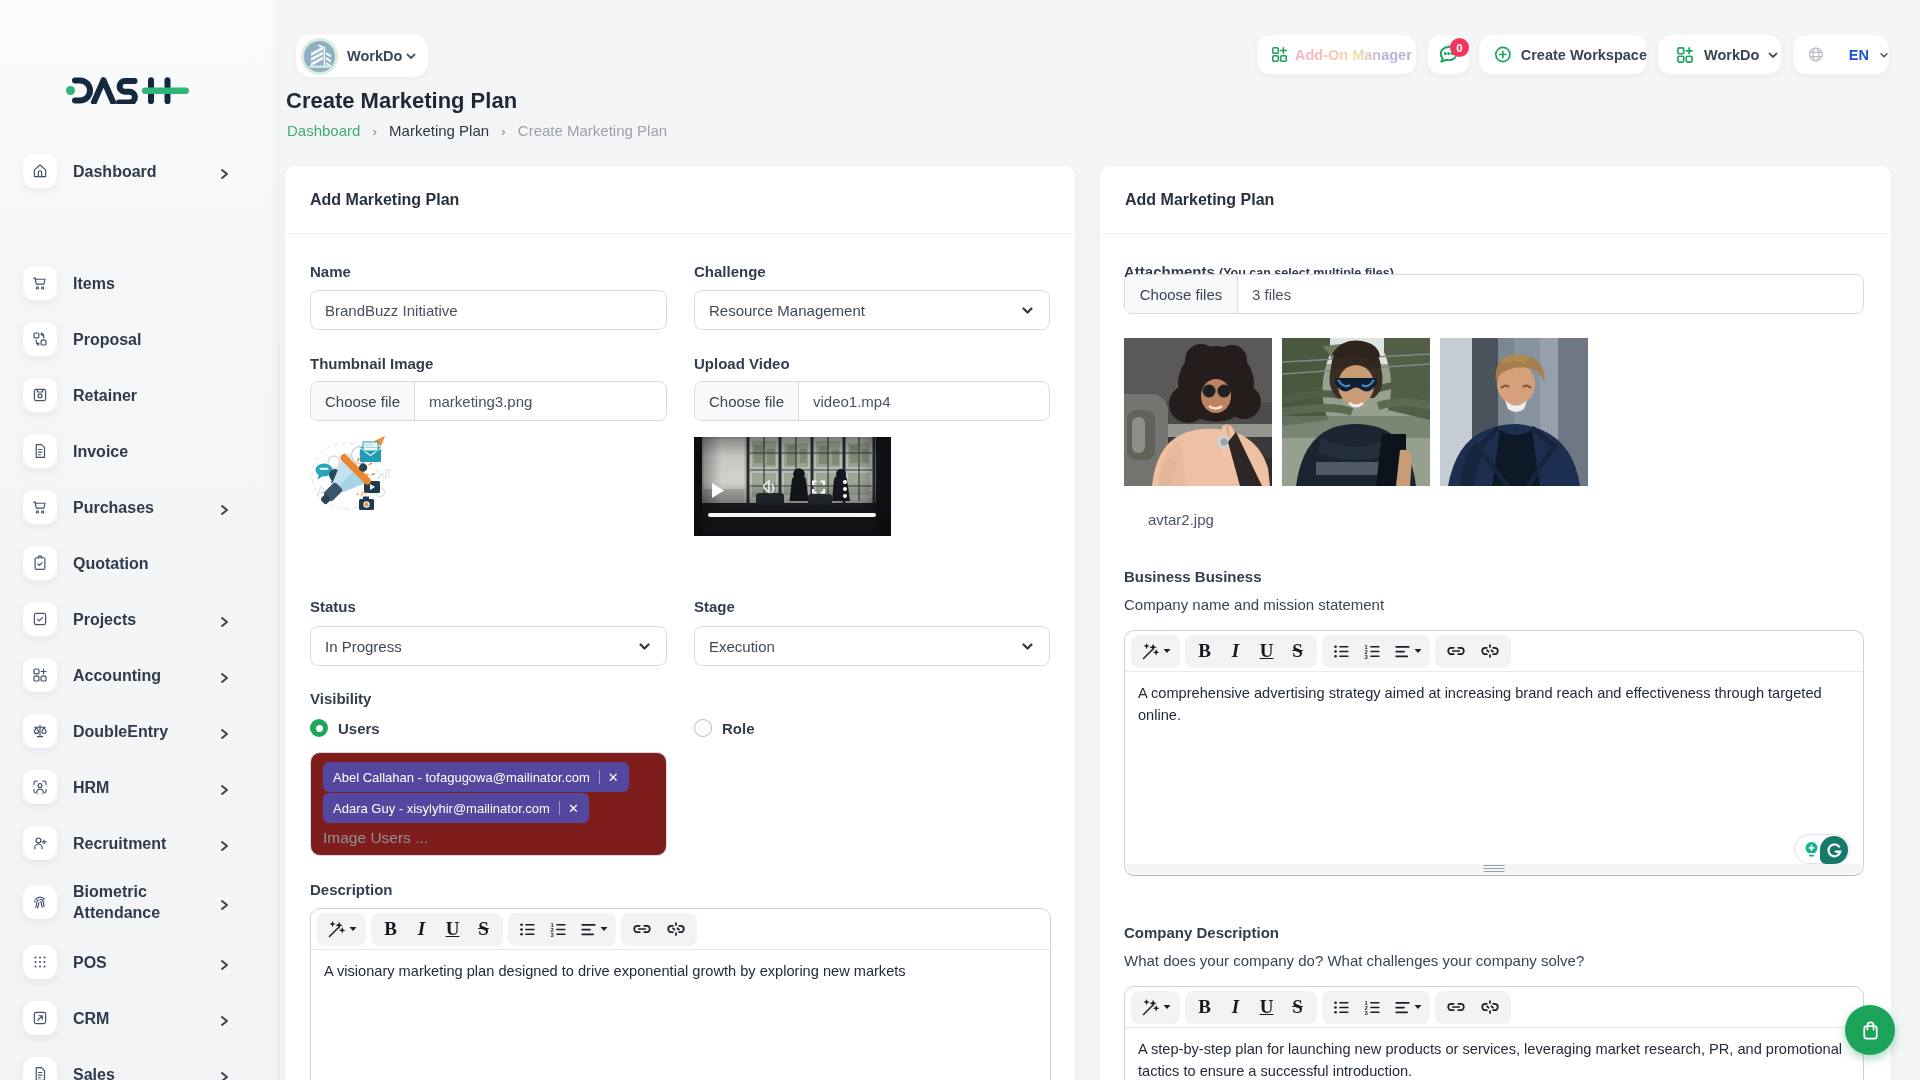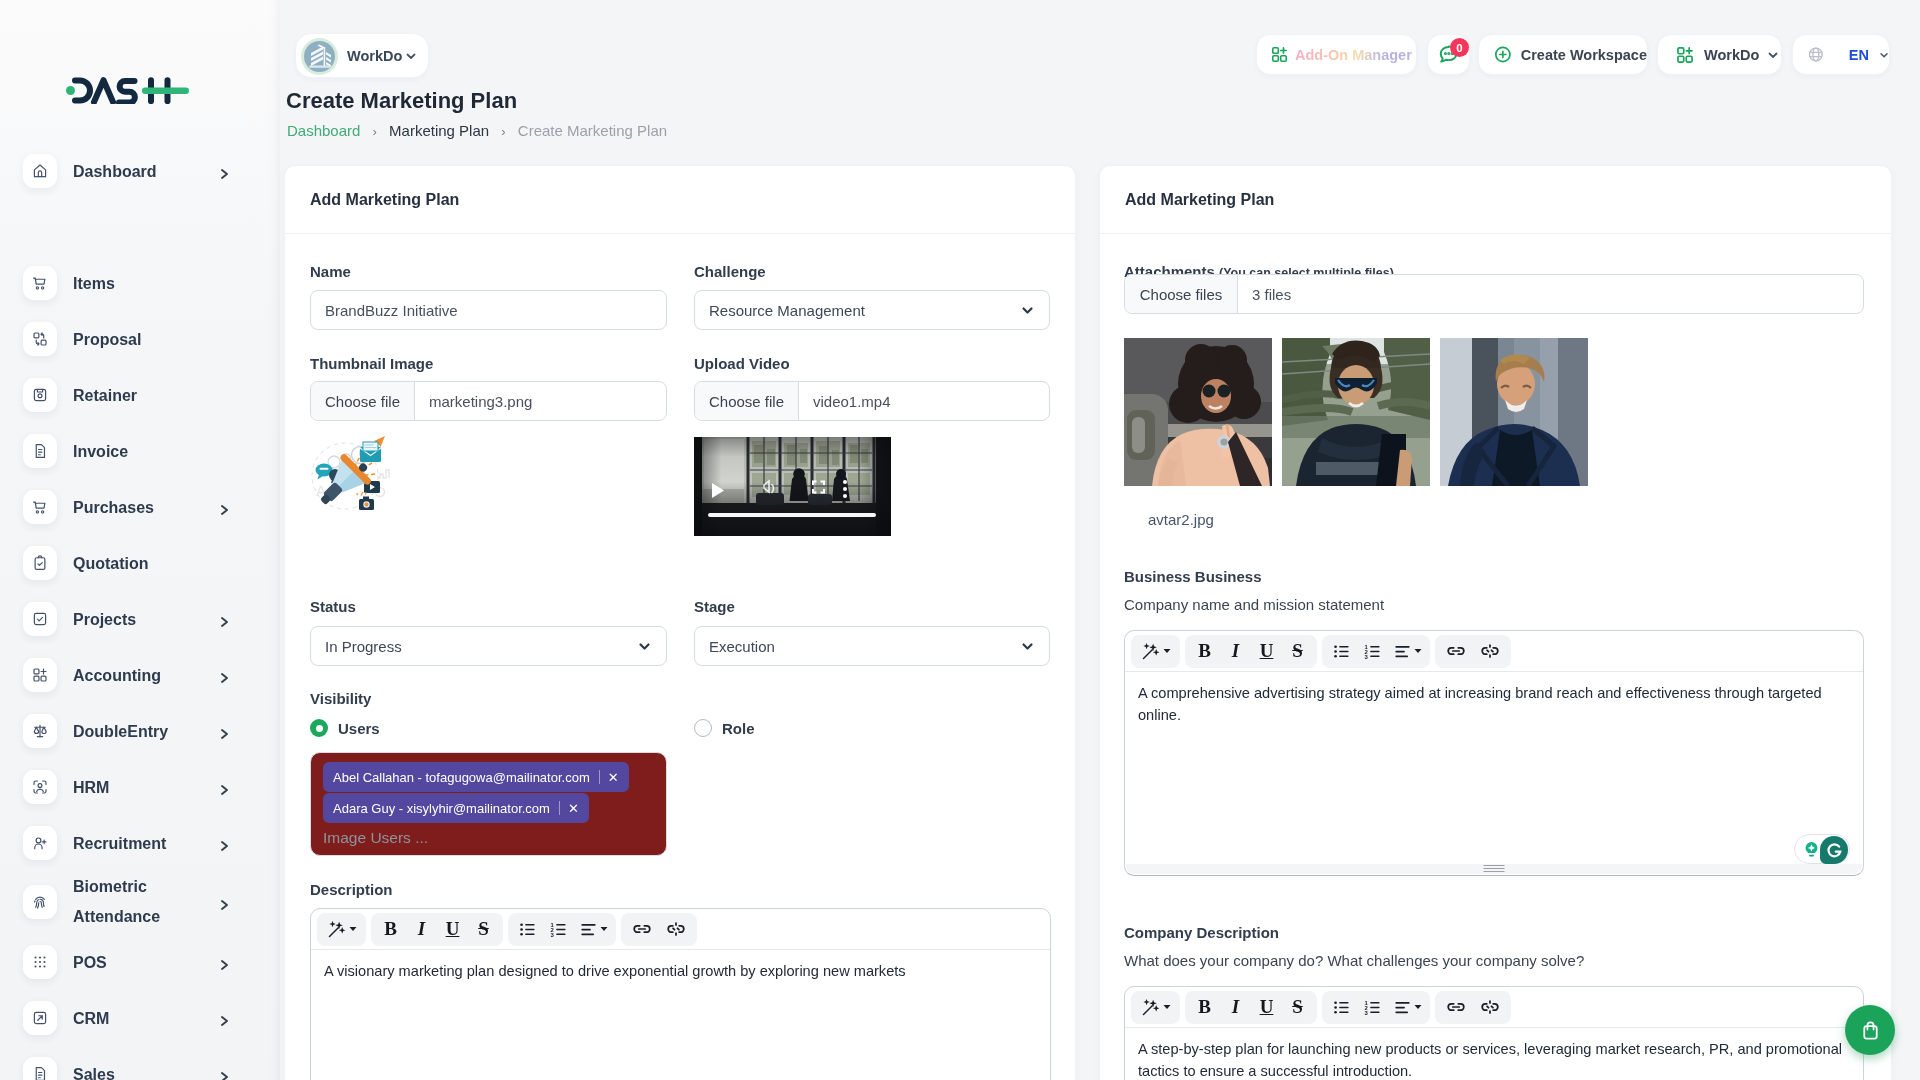--- a/index.html
+++ b/index.html
@@ -201,21 +201,21 @@
       <div class="ib">
         <svg viewBox="0 0 24 24">
           <path d="M6.2 8.5 a7 7 0 0 1 11.6 0"></path>
           <path d="M4.8 12 a8.6 8.6 0 0 1 .4 -1.5"></path>
           <path d="M12 8.3 a4.6 4.6 0 0 1 4.6 4.6 c0 2 .3 3.6 .8 5"></path>
           <path d="M12 11.3 a1.8 1.8 0 0 1 1.8 1.8 c0 2.4 .4 4.4 1.1 6"></path>
           <path d="M9.8 9 a4.6 4.6 0 0 0 -2.2 4 c0 2.6 -.5 4.6 -1.3 6"></path>
           <path d="M10.3 13 c0 2.8 -.6 5.2 -1.6 7"></path>
         </svg>
       </div>
-      <div class="ml" style="line-height:30px;">Biometric<br>Attendance</div>
+      <div class="ml" style="line-height:21px;">Biometric<br>Attendance</div>
       <div class="mc"><svg viewBox="0 0 11 11">
           <path d="M3 1.5 L8 5.5 L3 9.5"></path>
         </svg></div>
     </div>
 <div class="mi" style="top:934px">
       <div class="ib">
         <svg viewBox="0 0 24 24">
           <g fill="#44536b" stroke="none">
             <circle cx="6" cy="6" r="1.4"></circle>
             <circle cx="12" cy="6" r="1.4"></circle>

